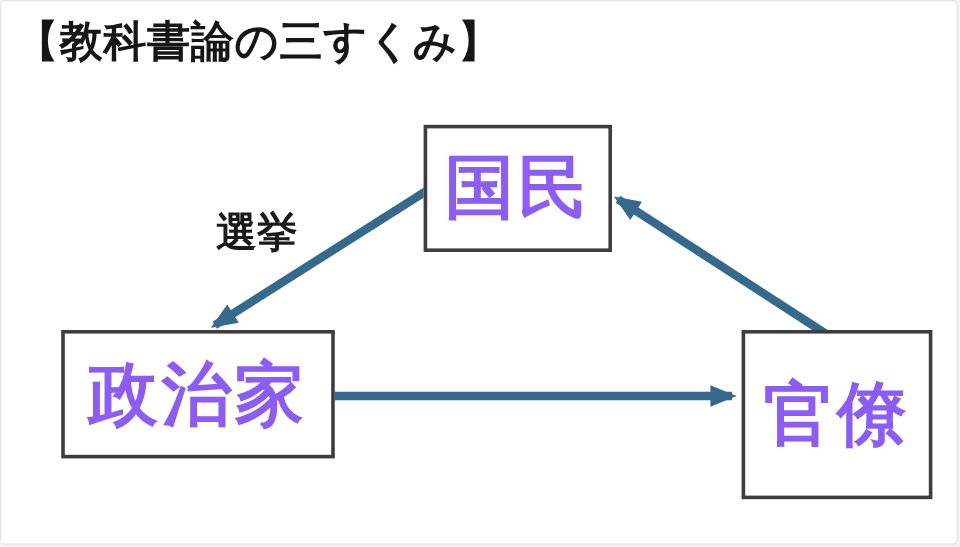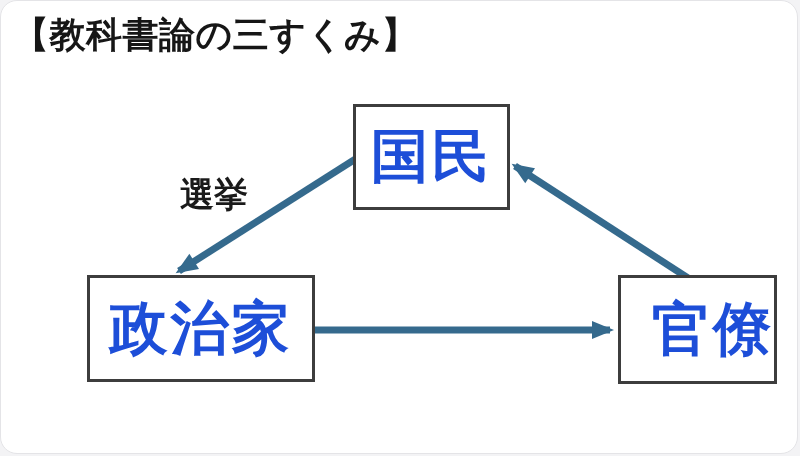--- a/index.html
+++ b/index.html
@@ -7,21 +7,21 @@
     width: 800px; height: 456px;
     background: #f3f3f5;
     font-family: "Liberation Sans", sans-serif;
   }
   .page {
     position: relative;
     width: 798px; height: 454px;
     box-sizing: border-box;
     background: #ffffff;
     border: 1px solid #e4e4e7;
-    border-radius: 17px;
+    border-radius: 4px;
     overflow: hidden;
   }
   .slide-title {
     position: absolute;
     left: 12px; top: 10px;
     font-size: 36px;
     font-weight: bold;
     color: #161616;
     white-space: nowrap;
     letter-spacing: 0.5px;
@@ -37,28 +37,28 @@
     background: #ffffff;
     border: 3px solid #3d3d3d;
     display: flex;
     align-items: center;
     justify-content: center;
   }
   .node-label {
     font-family: "Liberation Serif", serif;
     font-weight: 700;
     font-size: 58px;
-    color: #1d4ed8;
+    color: #8b5cf6;
     letter-spacing: 3px;
     line-height: 1;
     white-space: nowrap;
   }
   .node-kokumin { left: 352px; top: 103px; width: 157px; height: 106px; }
-  .node-seijika { left: 50px;  top: 274px; width: 228px; height: 107px; margin-left: 36px; }
-  .node-kanryo  { left: 617px; top: 274px; width: 159px; height: 109px; justify-content: flex-end; }
+  .node-seijika { left: 50px;  top: 274px; width: 228px; height: 107px; }
+  .node-kanryo  { left: 617px; top: 274px; width: 159px; height: 141px; }
   .edge-label {
     position: absolute;
     font-size: 34px;
     font-weight: 600;
     color: #1a1a1a;
     line-height: 1;
     white-space: nowrap;
   }
   .edge-label-elections      { left: 179px; top: 176px; }
   .edge-label-administration { left: 604px; top: 168px; }

